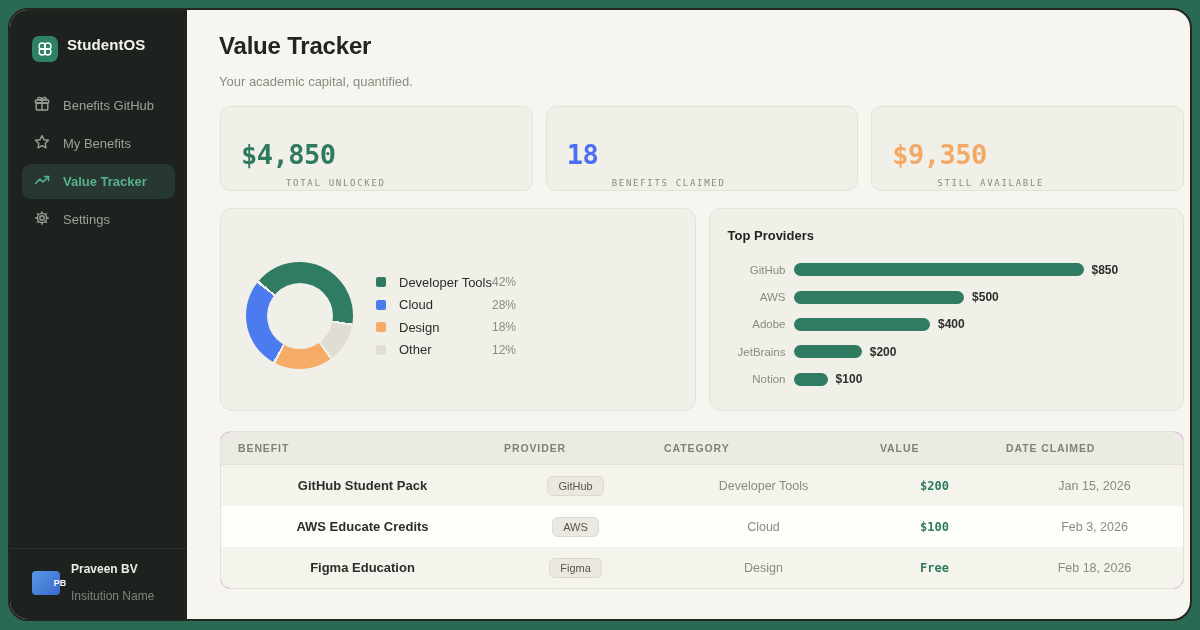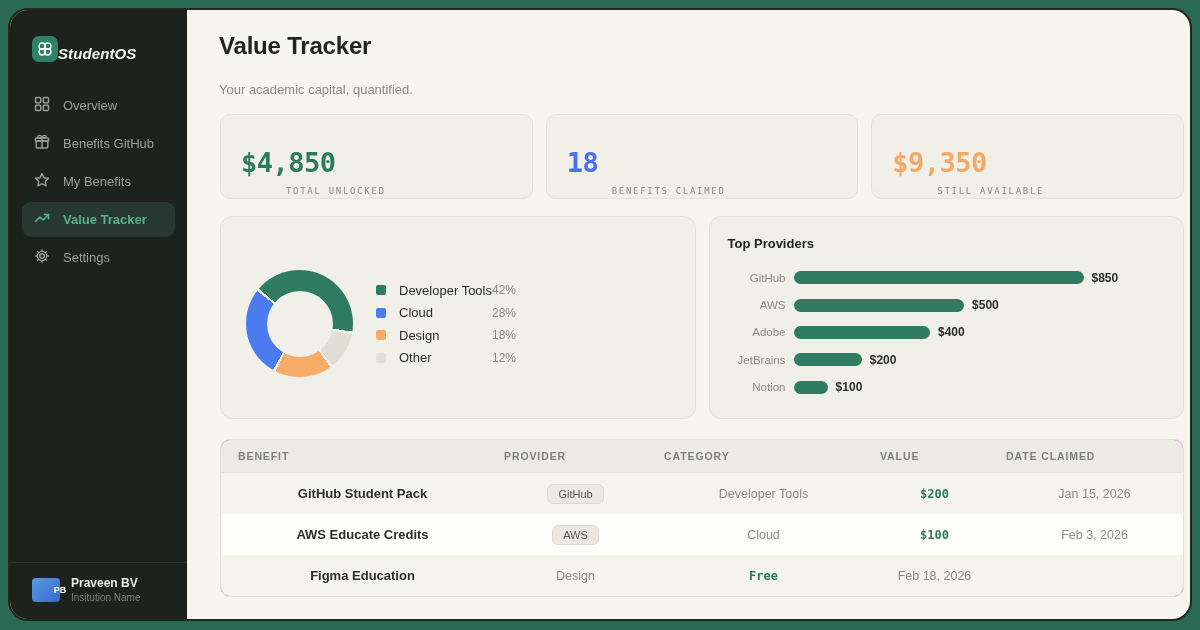--- a/index.html
+++ b/index.html
@@ -7,38 +7,38 @@
   body { background:#2a6a54; font-family:"Liberation Sans", sans-serif; position:relative; }
 
   .app {
     position:absolute; left:8px; top:8px; width:1184px; height:613px;
     border-radius:20px; border:2px solid #22261f; overflow:hidden;
     display:flex; background:#f7f5f0;
   }
 
   
   .sidebar { width:177px; background:#1d221e; display:flex; flex-direction:column; flex-shrink:0; }
-  .brand { display:flex; align-items:flex-end; padding:26px 16px 22px 22px;font-style:italic; }
+  .brand { display:flex; align-items:flex-start; gap:9px; padding:26px 16px 22px 22px; }
   .brand-logo { width:26px; height:26px; border-radius:7px; background:#2e8067; display:flex; align-items:center; justify-content:center; flex-shrink:0; }
   .brand-title { color:#f4f4ee; font-size:15px; font-weight:700; letter-spacing:0.1px; }
   .nav { padding:4px 12px; display:flex; flex-direction:column; gap:3px; }
   .nav-item { display:flex; align-items:center; gap:13px; padding:8px 12px; border-radius:9px; color:#9aa099; font-size:13px; cursor:pointer; }
   .nav-item svg { flex-shrink:0; }
   .nav-item.active { background:#263831; color:#57b18c; font-weight:600; }
   .sidebar-spacer { flex:1; }
   .user { border-top:1px solid #2b302b; padding:13px 16px 16px 22px; display:flex; align-items:center; gap:11px; }
   .avatar { width:24px; height:24px; border-radius:4px; background:linear-gradient(135deg,#5898e2,#3a6ad0); color:#fff; font-size:9px; font-weight:700; display:flex; align-items:center; justify-content:center; flex-shrink:0;padding-left:28px; }
   .user-name { color:#ececе6; color:#ececE6; font-size:12px; font-weight:700; line-height:14px; }
-  .user-org { color:#7d837d; font-size:10px; margin-top:2px; }
+  .user-org { color:#7d837d; font-size:12px; margin-top:13px; }
 
   
   .main { flex:1; min-width:0; position:relative; }
   .page-header { padding:22px 0 0 32px; }
   .page-title { font-size:24px; font-weight:700; color:#21251f; letter-spacing:-0.2px; }
-  .page-subtitle { font-size:13px; color:#8b8b81; margin-top:22px; }
+  .page-subtitle { font-size:13px; color:#8b8b81; margin-top:14px; }
 
   .stats-row { display:flex; gap:13px; margin:17px 6px 0 33px; }
   .stat-card { flex:1; height:85px; background:#f0efe8; border:1px solid #e3e1d8; border-radius:10px; padding:32px 20px 0 20px; }
   .stat-value { font-family:"DejaVu Sans Mono", monospace; font-size:27px; font-weight:700; letter-spacing:-0.5px; }
   .stat-label { font-family:"DejaVu Sans Mono", monospace; font-size:9px; letter-spacing:1.7px; color:#8b8b81; margin-top:8px;margin-left:45px; }
 
   .charts-row { display:flex; gap:13px; margin:17px 6px 0 33px; }
   .chart-card { flex:1; height:203px; background:#f0efe8; border:1px solid #e3e1d8; border-radius:12px; position:relative; }
   .chart-title { font-size:13px; font-weight:700; color:#21251f; padding:19px 0 0 18px; }
 
@@ -85,31 +85,20 @@
           <circle cx="9" cy="17" r="4.6"></circle>
             <circle cx="17" cy="17" r="4.6"></circle>
         </svg>
       </span>
       <span class="brand-title">StudentOS</span>
     </div>
 
     <nav class="nav">
       <div class="nav-item">
         <span>
-          <svg width="16" height="16" viewBox="0 0 16 16" fill="none" stroke="currentColor" stroke-width="1.5">
-            <rect x="1.5" y="1.5" width="5.2" height="5.2" rx="1"></rect>
-              <rect x="9.3" y="1.5" width="5.2" height="5.2" rx="1"></rect>
-            <rect x="1.5" y="9.3" width="5.2" height="5.2" rx="1"></rect>
-              <rect x="9.3" y="9.3" width="5.2" height="5.2" rx="1"></rect>
-          </svg>
-        </span>
-        <span>Overview</span>
-      </div>
-      <div class="nav-item">
-        <span>
           <svg width="16" height="16" viewBox="0 0 16 16" fill="none" stroke="currentColor" stroke-width="1.4">
             <rect x="2.2" y="7" width="11.6" height="7" rx="1"></rect>
               <rect x="1.4" y="4" width="13.2" height="3" rx="0.8"></rect>
             <path d="M8 4v10"></path>
               <path d="M8 4C8 4 7.5 1.4 5.4 1.4 4.2 1.4 3.7 2.3 3.9 3.1 4.2 4.1 8 4 8 4Z"></path>
             <path d="M8 4C8 4 8.5 1.4 10.6 1.4 11.8 1.4 12.3 2.3 12.1 3.1 11.8 4.1 8 4 8 4Z"></path>
           </svg>
         </span>
         <span>Benefits GitHub</span>
       </div>
@@ -250,20 +239,21 @@
           </div>
           <div class="t-grid t-row">
             <div class="t-cell cell-benefit">AWS Educate Credits</div>
             <div class="t-cell cell-provider"><span class="badge">AWS</span></div>
             <div class="t-cell cell-category">Cloud</div>
             <div class="t-cell cell-value">$100</div>
             <div class="t-cell cell-date">Feb 3, 2026</div>
           </div>
           <div class="t-grid t-row">
             <div class="t-cell cell-benefit">Figma Education</div>
+            <div class="t-cell cell-provider"><span class="badge">Figma</span></div>
             <div class="t-cell cell-category">Design</div>
             <div class="t-cell cell-value">Free</div>
             <div class="t-cell cell-date">Feb 18, 2026</div>
           </div>
         </div>
     </div>
   </section>
 </div>
 
 </body></html>

